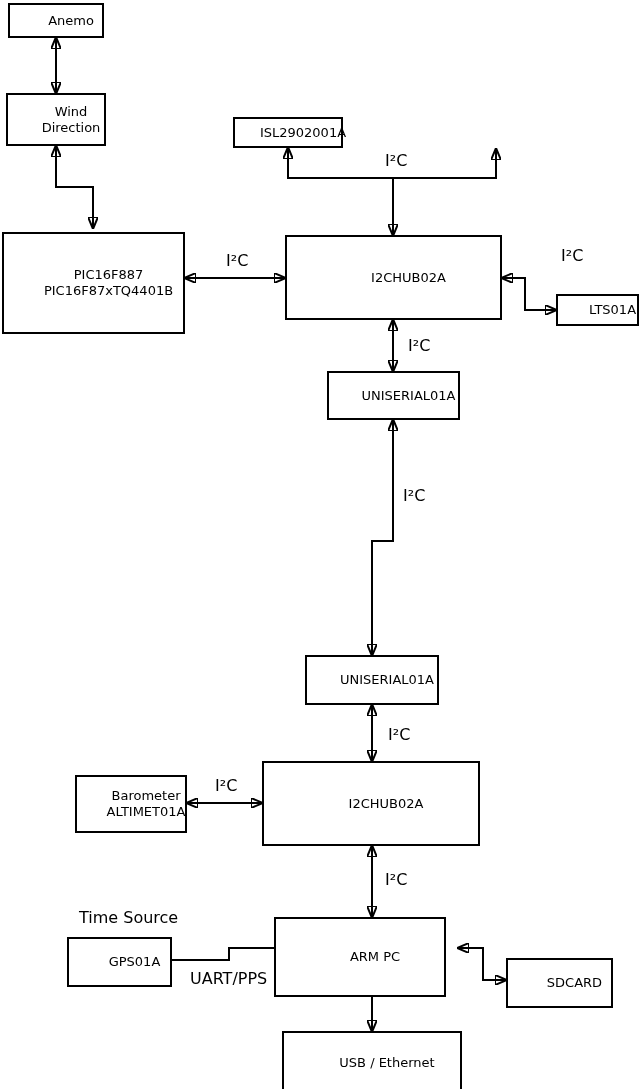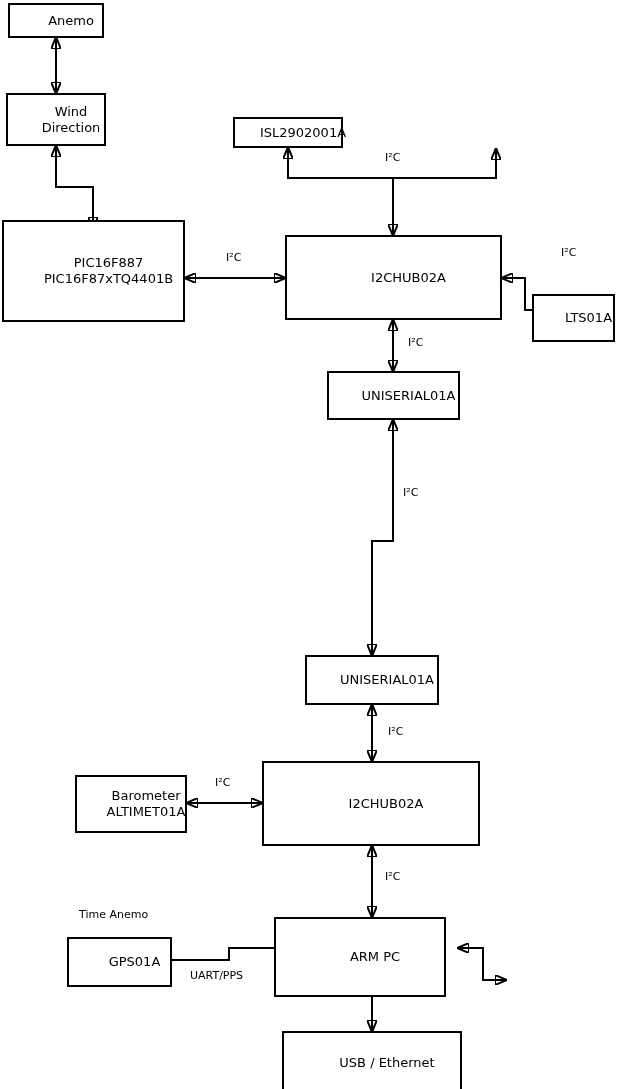--- a/index.html
+++ b/index.html
@@ -39,21 +39,21 @@
     text-align: center;
     padding-left: 30px;
   }
   .node .nlabel {
     font-size: 13px;
     line-height: 1.22;
     white-space: pre-line;
   }
   .elabel {
     position: absolute;
-    font-size: 11px;
+    font-size: 16px;
     line-height: 1.2;
     white-space: nowrap;
   }
 </style>
 </head>
 <body>
 
 <div class="canvas">
 
   <svg class="connectors" width="640" height="1089" viewBox="0 0 640 1089" xmlns="http://www.w3.org/2000/svg">
@@ -81,35 +81,35 @@
 
   <div class="node" style="left:8px;top:3px;width:96px;height:35px">
     <span class="nlabel">Anemo</span>
   </div>
 
   <div class="node" style="left:6px;top:93px;width:100px;height:53px">
     <span class="nlabel">Wind
 Direction</span>
   </div>
 
-  <div class="node" style="left:2px;top:220px;width:183px;height:102px">
+  <div class="node" style="left:2px;top:232px;width:183px;height:102px">
     <span class="nlabel">PIC16F887
 PIC16F87xTQ4401B</span>
   </div>
 
   <div class="node" style="left:233px;top:117px;width:110px;height:31px">
     <span class="nlabel">ISL2902001A</span>
   </div>
 
 
   <div class="node" style="left:285px;top:235px;width:217px;height:85px">
     <span class="nlabel">I2CHUB02A</span>
   </div>
 
-  <div class="node" style="left:532px;top:294px;width:83px;height:48px">
+  <div class="node" style="left:556px;top:294px;width:83px;height:32px">
     <span class="nlabel">LTS01A</span>
   </div>
 
   <div class="node" style="left:327px;top:371px;width:133px;height:49px">
     <span class="nlabel">UNISERIAL01A</span>
   </div>
 
   <div class="node" style="left:305px;top:655px;width:134px;height:50px">
     <span class="nlabel">UNISERIAL01A</span>
   </div>
@@ -124,29 +124,32 @@
   </div>
 
   <div class="node" style="left:67px;top:937px;width:105px;height:50px">
     <span class="nlabel">GPS01A</span>
   </div>
 
   <div class="node" style="left:274px;top:917px;width:172px;height:80px">
     <span class="nlabel">ARM PC</span>
   </div>
 
+  <div class="node" style="left:506px;top:958px;width:107px;height:50px">
+    <span class="nlabel">SDCARD</span>
+  </div>
 
   <div class="node" style="left:282px;top:1031px;width:180px;height:64px">
     <span class="nlabel">USB / Ethernet</span>
   </div>
 
   <span class="elabel" style="left:385px;top:151px">I²C</span>
   <span class="elabel" style="left:226px;top:251px">I²C</span>
   <span class="elabel" style="left:561px;top:246px">I²C</span>
   <span class="elabel" style="left:408px;top:336px">I²C</span>
   <span class="elabel" style="left:403px;top:486px">I²C</span>
   <span class="elabel" style="left:388px;top:725px">I²C</span>
   <span class="elabel" style="left:215px;top:776px">I²C</span>
   <span class="elabel" style="left:385px;top:870px">I²C</span>
-  <span class="elabel" style="left:79px;top:908px">Time Anemo</span>
+  <span class="elabel" style="left:79px;top:908px">Time Source</span>
   <span class="elabel" style="left:190px;top:969px">UART/PPS</span>
 
 </div>
 
 </body></html>

